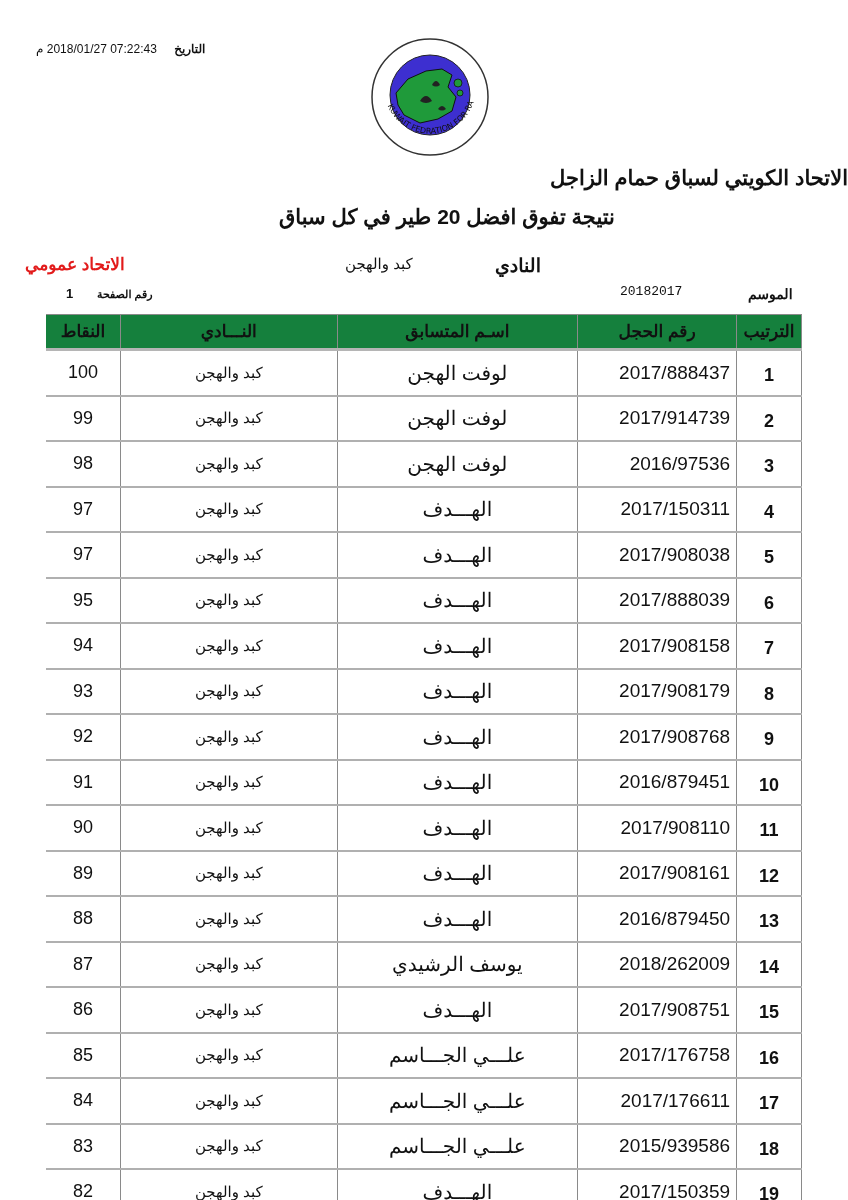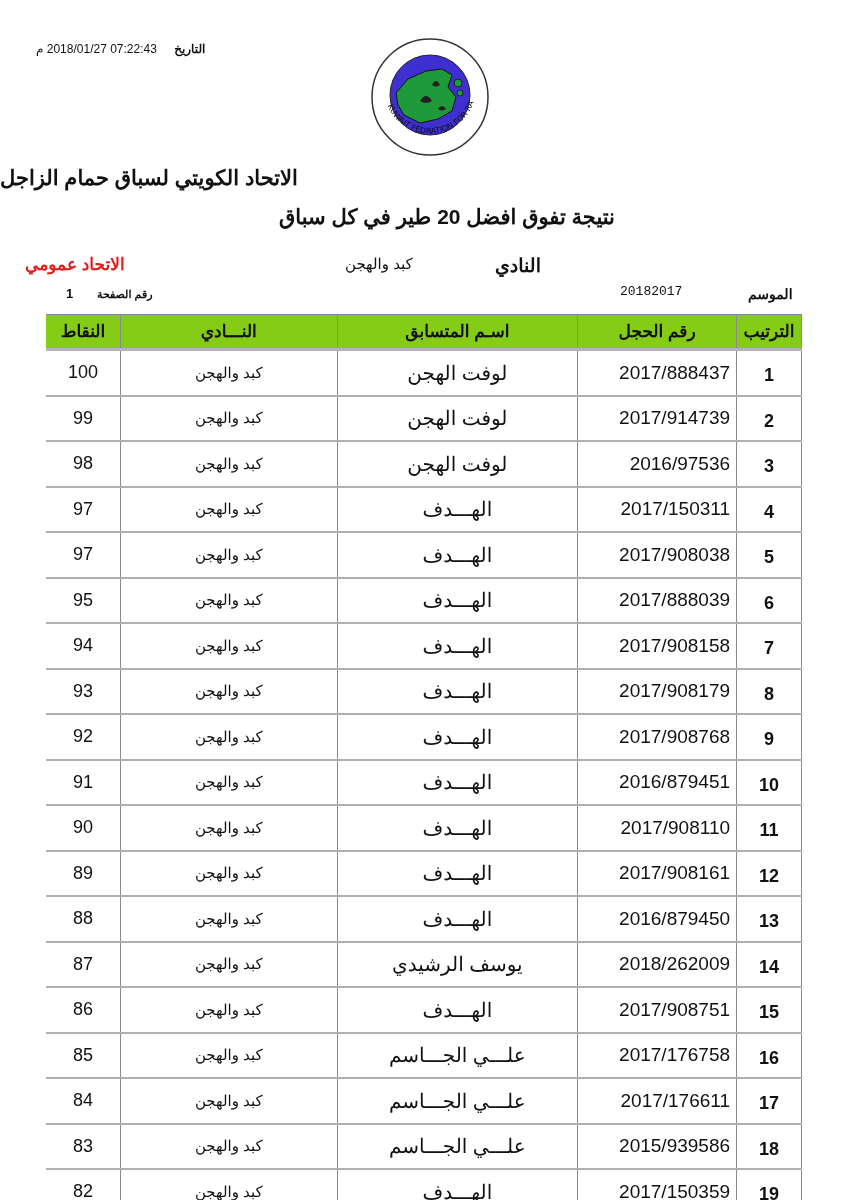--- a/index.html
+++ b/index.html
@@ -2,33 +2,33 @@
 <html><head>
 <meta charset="utf-8">
 <style>
   html, body { margin:0; padding:0; background:#fff; }
   body { width:848px; height:1200px; position:relative; overflow:hidden;
          font-family:"Liberation Sans", sans-serif; color:#111; }
   .abs { position:absolute; }
   .date-row { top:42px; left:36px; font-size:12px; white-space:nowrap; direction:rtl; width:200px; text-align:left; }
   .date-row .lbl { font-weight:bold; margin-left:14px; }
   .logo { top:35px; left:368px; width:124px; height:124px; }
-  .title1 { top:166px; left:0; width:848px; text-align:left; font-size:21px; font-weight:bold; direction:rtl; padding-left:0; }
+  .title1 { top:166px; left:0; width:848px; text-align:right; font-size:21px; font-weight:bold; direction:rtl; padding-left:0; }
   .title2 { top:205px; left:0; width:848px; text-align:center; font-size:21px; font-weight:bold; direction:rtl;margin-left:23px; }
   .club-label { top:254px; left:495px; font-size:19px; font-weight:bold; direction:rtl;text-align:center; }
   .club-value { top:255px; left:345px; font-size:15px; direction:rtl; }
   .federation { top:254px; left:25px; font-size:17px; font-weight:bold; color:#e21b1b; direction:rtl; }
   .season-label { top:286px; left:748px; font-size:14px; font-weight:bold; direction:rtl; }
   .season-value { top:284px; left:620px; font-size:13px;font-family:Liberation Mono, monospace; }
   .page-label { top:288px; left:97px; font-size:11px; font-weight:bold; direction:rtl; }
   .page-value { top:286px; left:66px; font-size:13px; font-weight:bold; }
 
   table.results { position:absolute; top:314px; left:46px; width:756px; border-collapse:collapse; direction:rtl; }
   table.results th, table.results td { border:1px solid #8a8a8a; padding:0; height:37.5px; text-align:center; }
-  table.results th { background:#84cc16; font-size:17px; font-weight:bold; height:33px; border-bottom:3px solid #b5b5b5; }
+  table.results th { background:#15803d; font-size:17px; font-weight:bold; height:33px; border-bottom:3px solid #b5b5b5; }
   table.results tr > *:last-child { border-left:none; }
   table.results tr > *:first-child { border-right:1px solid #8a8a8a; }
   table.results td.rank { width:64px; font-size:18px; font-weight:bold; padding-top:6px; }
   table.results td.ring { width:152px; font-size:19px; text-align:right; padding-right:6px; }
   table.results td.name { width:240px; font-size:20px; }
   table.results td.club { width:216px; font-size:15px; }
   table.results td.pts { width:74px; font-size:18px; }
   table.results tr.row td { border-top:2px solid #b0b0b0; }
 </style>
 </head>

